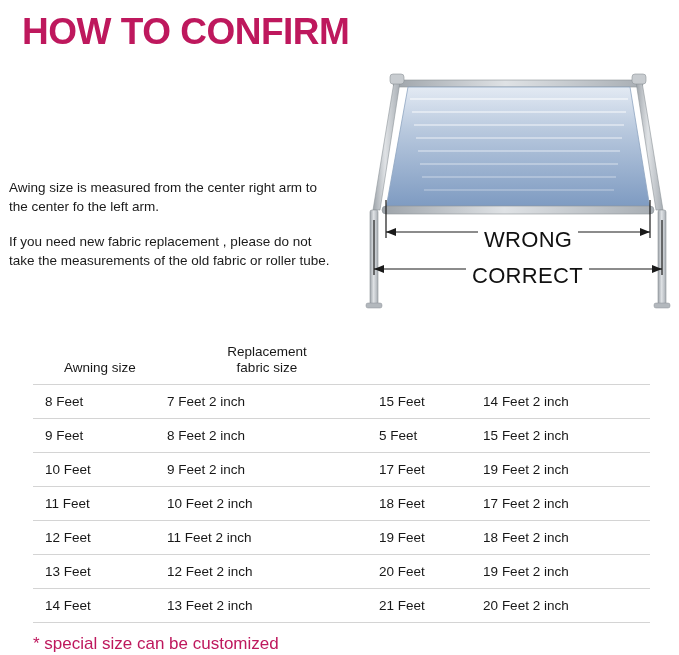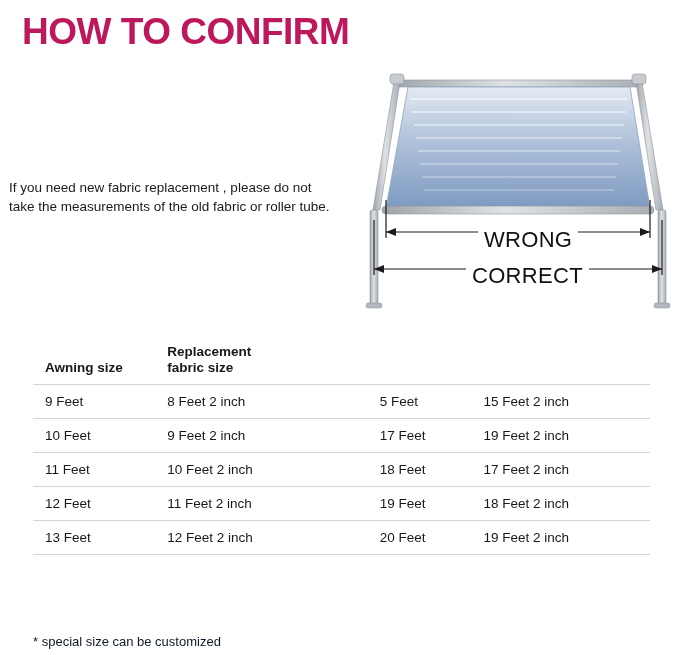--- a/index.html
+++ b/index.html
@@ -82,22 +82,22 @@
     top: 340px;
     width: 617px;
   }
   table.size-table {
     border-collapse: collapse;
     width: 100%;
     font-size: 13.5px;
     color: #181818;
   }
   table.size-table th {
-    font-weight: bold;
-    text-align: left;
+    font-weight: normal;
+    text-align: center;
     padding: 4px 0 8px 12px;
     vertical-align: bottom;
     line-height: 16px;
     border: none;
     margin-top: 32px;
   }
   table.size-table td {
     padding: 8px 0 8px 12px;
     border-top: 1px solid #d4d4d4;
     border-bottom: 1px solid #d4d4d4;
@@ -111,32 +111,33 @@
 
   table.size-table thead th:nth-child(1) { width: 118px; padding-left: 12px; }
   table.size-table thead th:nth-child(2) { width: 215px; }
   table.size-table thead th:nth-child(3) { width: 100px; }
   table.size-table thead th:nth-child(4) { width: 184px; }
 
   .footnote {
     position: absolute;
     left: 33px;
     top: 634px;
-    font-size: 13px;
-    color: #0f172a;
+    font-size: 17px;
+    color: #be185d;
   }
 </style>
 </head>
 <body>
 
 <div class="headline">
   <span class="line">HOW TO CONFIRM</span>
 </div>
 
 <div class="intro">
+  <p>Awing size is measured from the center right arm to the center fo the left arm.</p>
   <p>If you need new fabric replacement , please do not take the measurements of the old fabric or roller tube.</p>
 </div>
 
 <div class="illustration">
   <svg class="illu-svg" width="330" height="250" viewBox="0 0 330 250">
     <defs>
       <linearGradient id="fabricGrad" x1="0" y1="0" x2="0" y2="1">
         <stop offset="0%" stop-color="#e3eaf3"></stop>
         <stop offset="35%" stop-color="#b9c9de"></stop>
         <stop offset="100%" stop-color="#7d9ac1"></stop>
@@ -209,20 +210,26 @@
         <th>
           <span>Replacement</span><br>
           <span>fabric size</span>
         </th>
         <th></th>
         <th></th>
       </tr>
     </thead>
     <tbody>
       <tr>
+        <td>8 Feet</td>
+        <td>7 Feet 2 inch</td>
+        <td>15 Feet</td>
+        <td>14 Feet 2 inch</td>
+      </tr>
+      <tr>
         <td>9 Feet</td>
         <td>8 Feet 2 inch</td>
         <td>5 Feet</td>
         <td>15 Feet 2 inch</td>
       </tr>
       <tr>
         <td>10 Feet</td>
         <td>9 Feet 2 inch</td>
         <td>17 Feet</td>
         <td>19 Feet 2 inch</td>
@@ -238,17 +245,23 @@
         <td>11 Feet 2 inch</td>
         <td>19 Feet</td>
         <td>18 Feet 2 inch</td>
       </tr>
       <tr>
         <td>13 Feet</td>
         <td>12 Feet 2 inch</td>
         <td>20 Feet</td>
         <td>19 Feet 2 inch</td>
       </tr>
+      <tr>
+        <td>14 Feet</td>
+        <td>13 Feet 2 inch</td>
+        <td>21 Feet</td>
+        <td>20 Feet 2 inch</td>
+      </tr>
     </tbody>
   </table>
 </div>
 
 <div class="footnote">* special size can be customized</div>
 
 </body></html>

